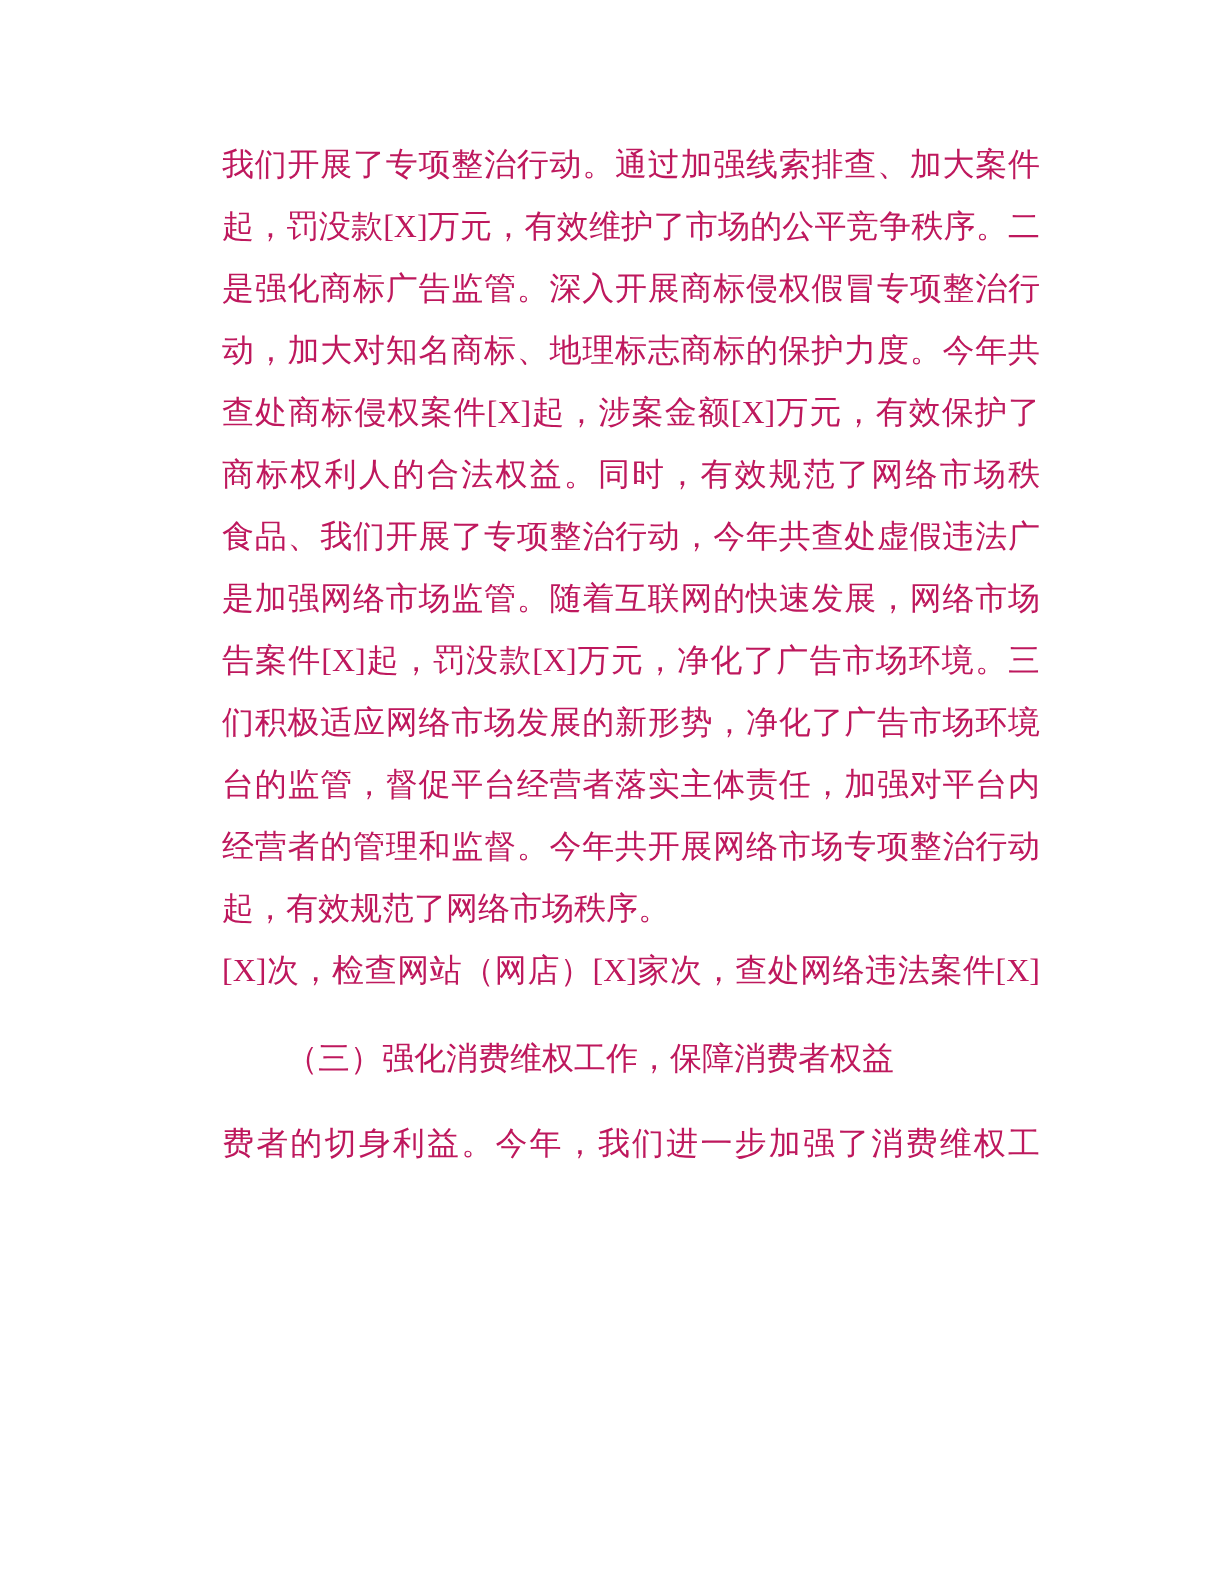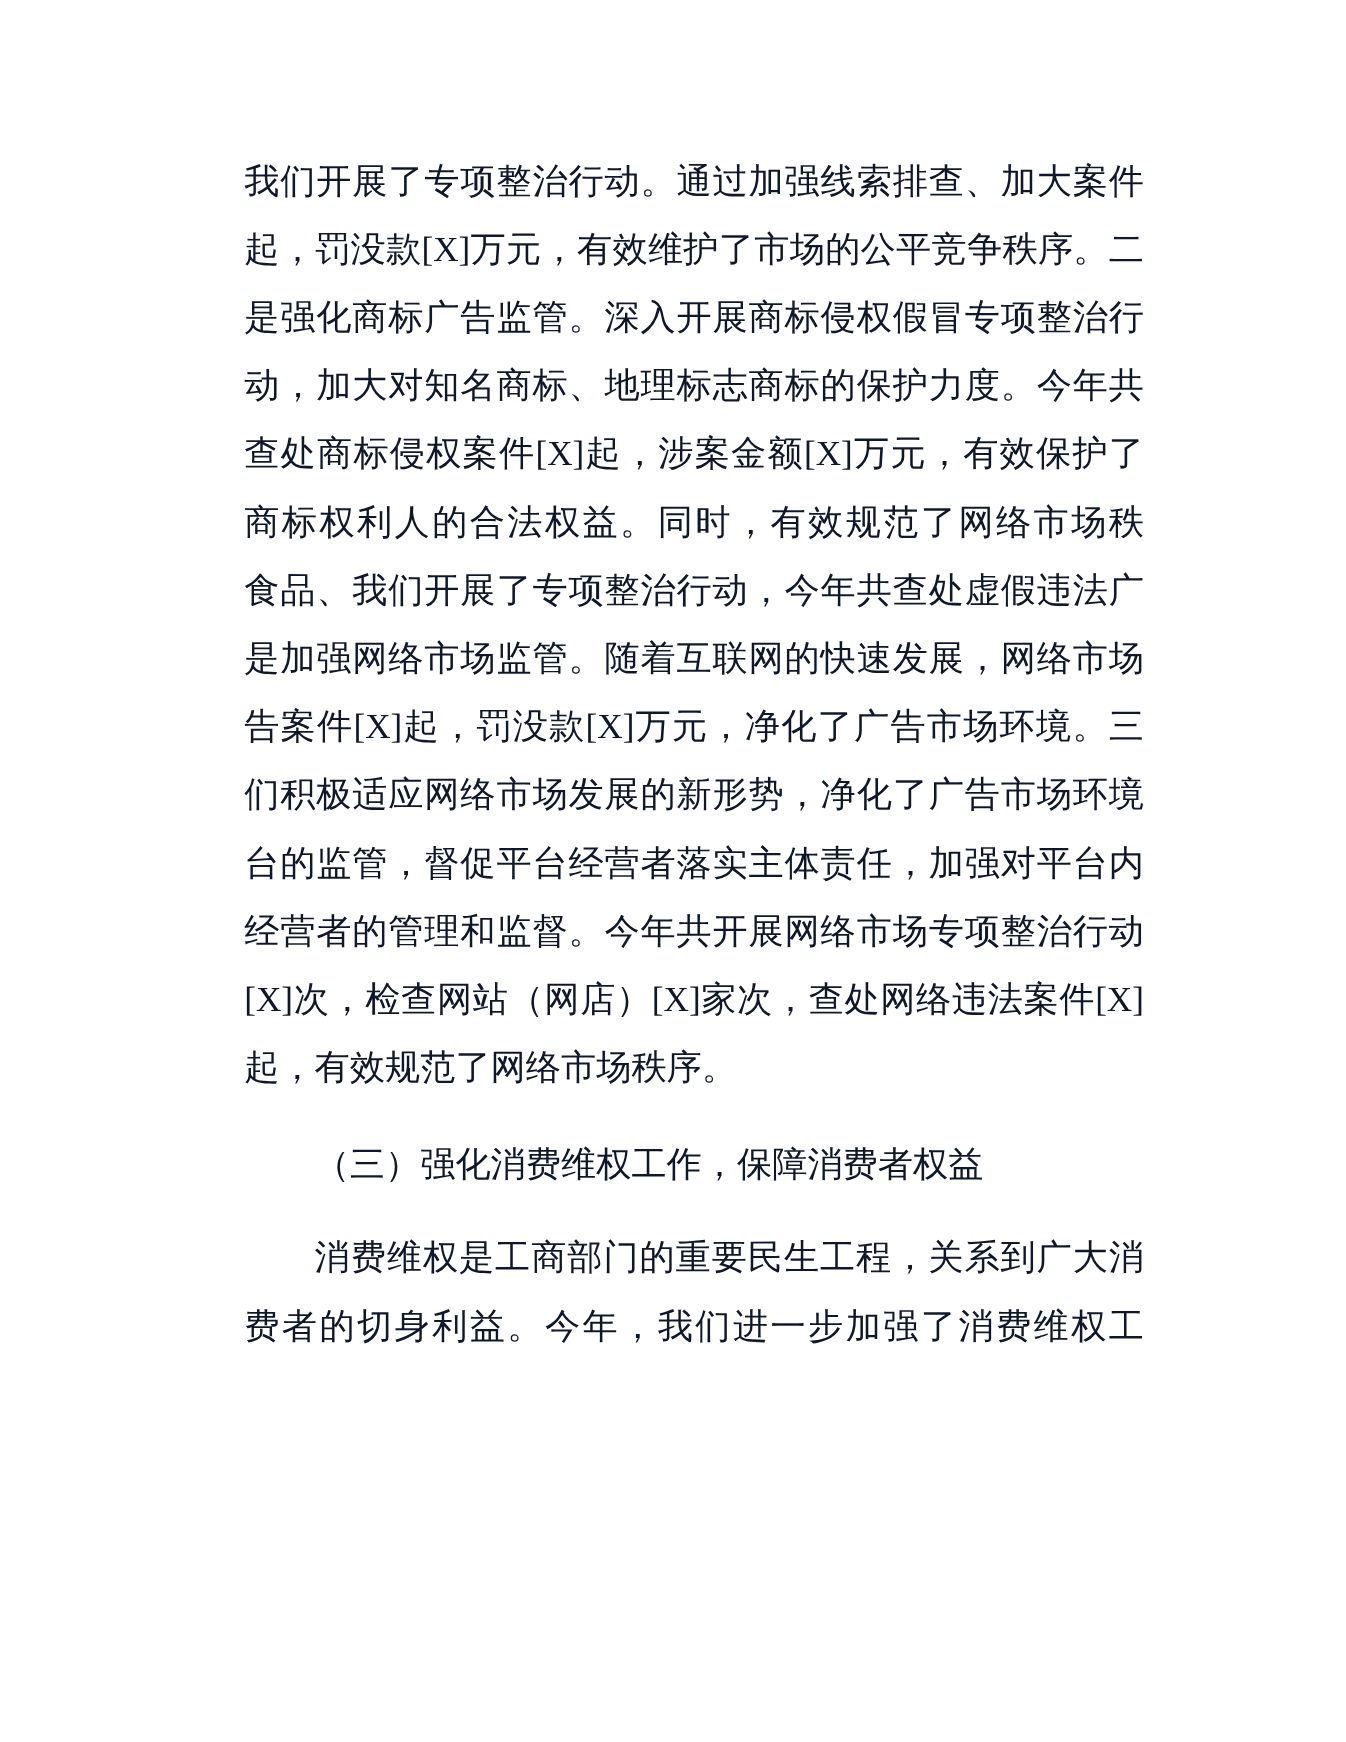--- a/index.html
+++ b/index.html
@@ -7,21 +7,21 @@
     padding: 0;
     background: #ffffff;
   }
   .page {
     position: relative;
     width: 1224px;
     height: 1584px;
     background: #ffffff;
     overflow: hidden;
     font-family: "Liberation Serif", "DejaVu Serif", serif;
-    color: #0f172a;
+    color: #be185d;
   }
   .content {
     position: absolute;
     left: 222px;
     top: 133px;
     width: 818px;
   }
   .para {
     margin: 0;
     padding: 0;
@@ -66,27 +66,26 @@
       <div class="line">是强化商标广告监管。深入开展商标侵权假冒专项整治行</div>
       <div class="line">动，加大对知名商标、地理标志商标的保护力度。今年共</div>
       <div class="line">查处商标侵权案件[X]起，涉案金额[X]万元，有效保护了</div>
       <div class="line">商标权利人的合法权益。同时，有效规范了网络市场秩序，</div>
       <div class="line">食品、我们开展了专项整治行动，今年共查处虚假违法广</div>
       <div class="line">是加强网络市场监管。随着互联网的快速发展，网络市场</div>
       <div class="line">告案件[X]起，罚没款[X]万元，净化了广告市场环境。三</div>
       <div class="line">们积极适应网络市场发展的新形势，净化了广告市场环境</div>
       <div class="line">台的监管，督促平台经营者落实主体责任，加强对平台内</div>
       <div class="line">经营者的管理和监督。今年共开展网络市场专项整治行动</div>
+      <div class="line short">起，有效规范了网络市场秩序。</div>
       <div class="line">[X]次，检查网站（网店）[X]家次，查处网络违法案件[X]</div>
-      <div class="line short">起，有效规范了网络市场秩序。</div>
     </div>
 
     <div class="para heading">
       <div class="line">（三）强化消费维权工作，保障消费者权益</div>
     </div>
 
     <div class="para para-2">
-      <div class="line indent">消费维权是工商部门的重要民生工程，关系到广大消</div>
       <div class="line">费者的切身利益。今年，我们进一步加强了消费维权工作，</div>
     </div>
 
   </div>
 </div>
 
 </body></html>

